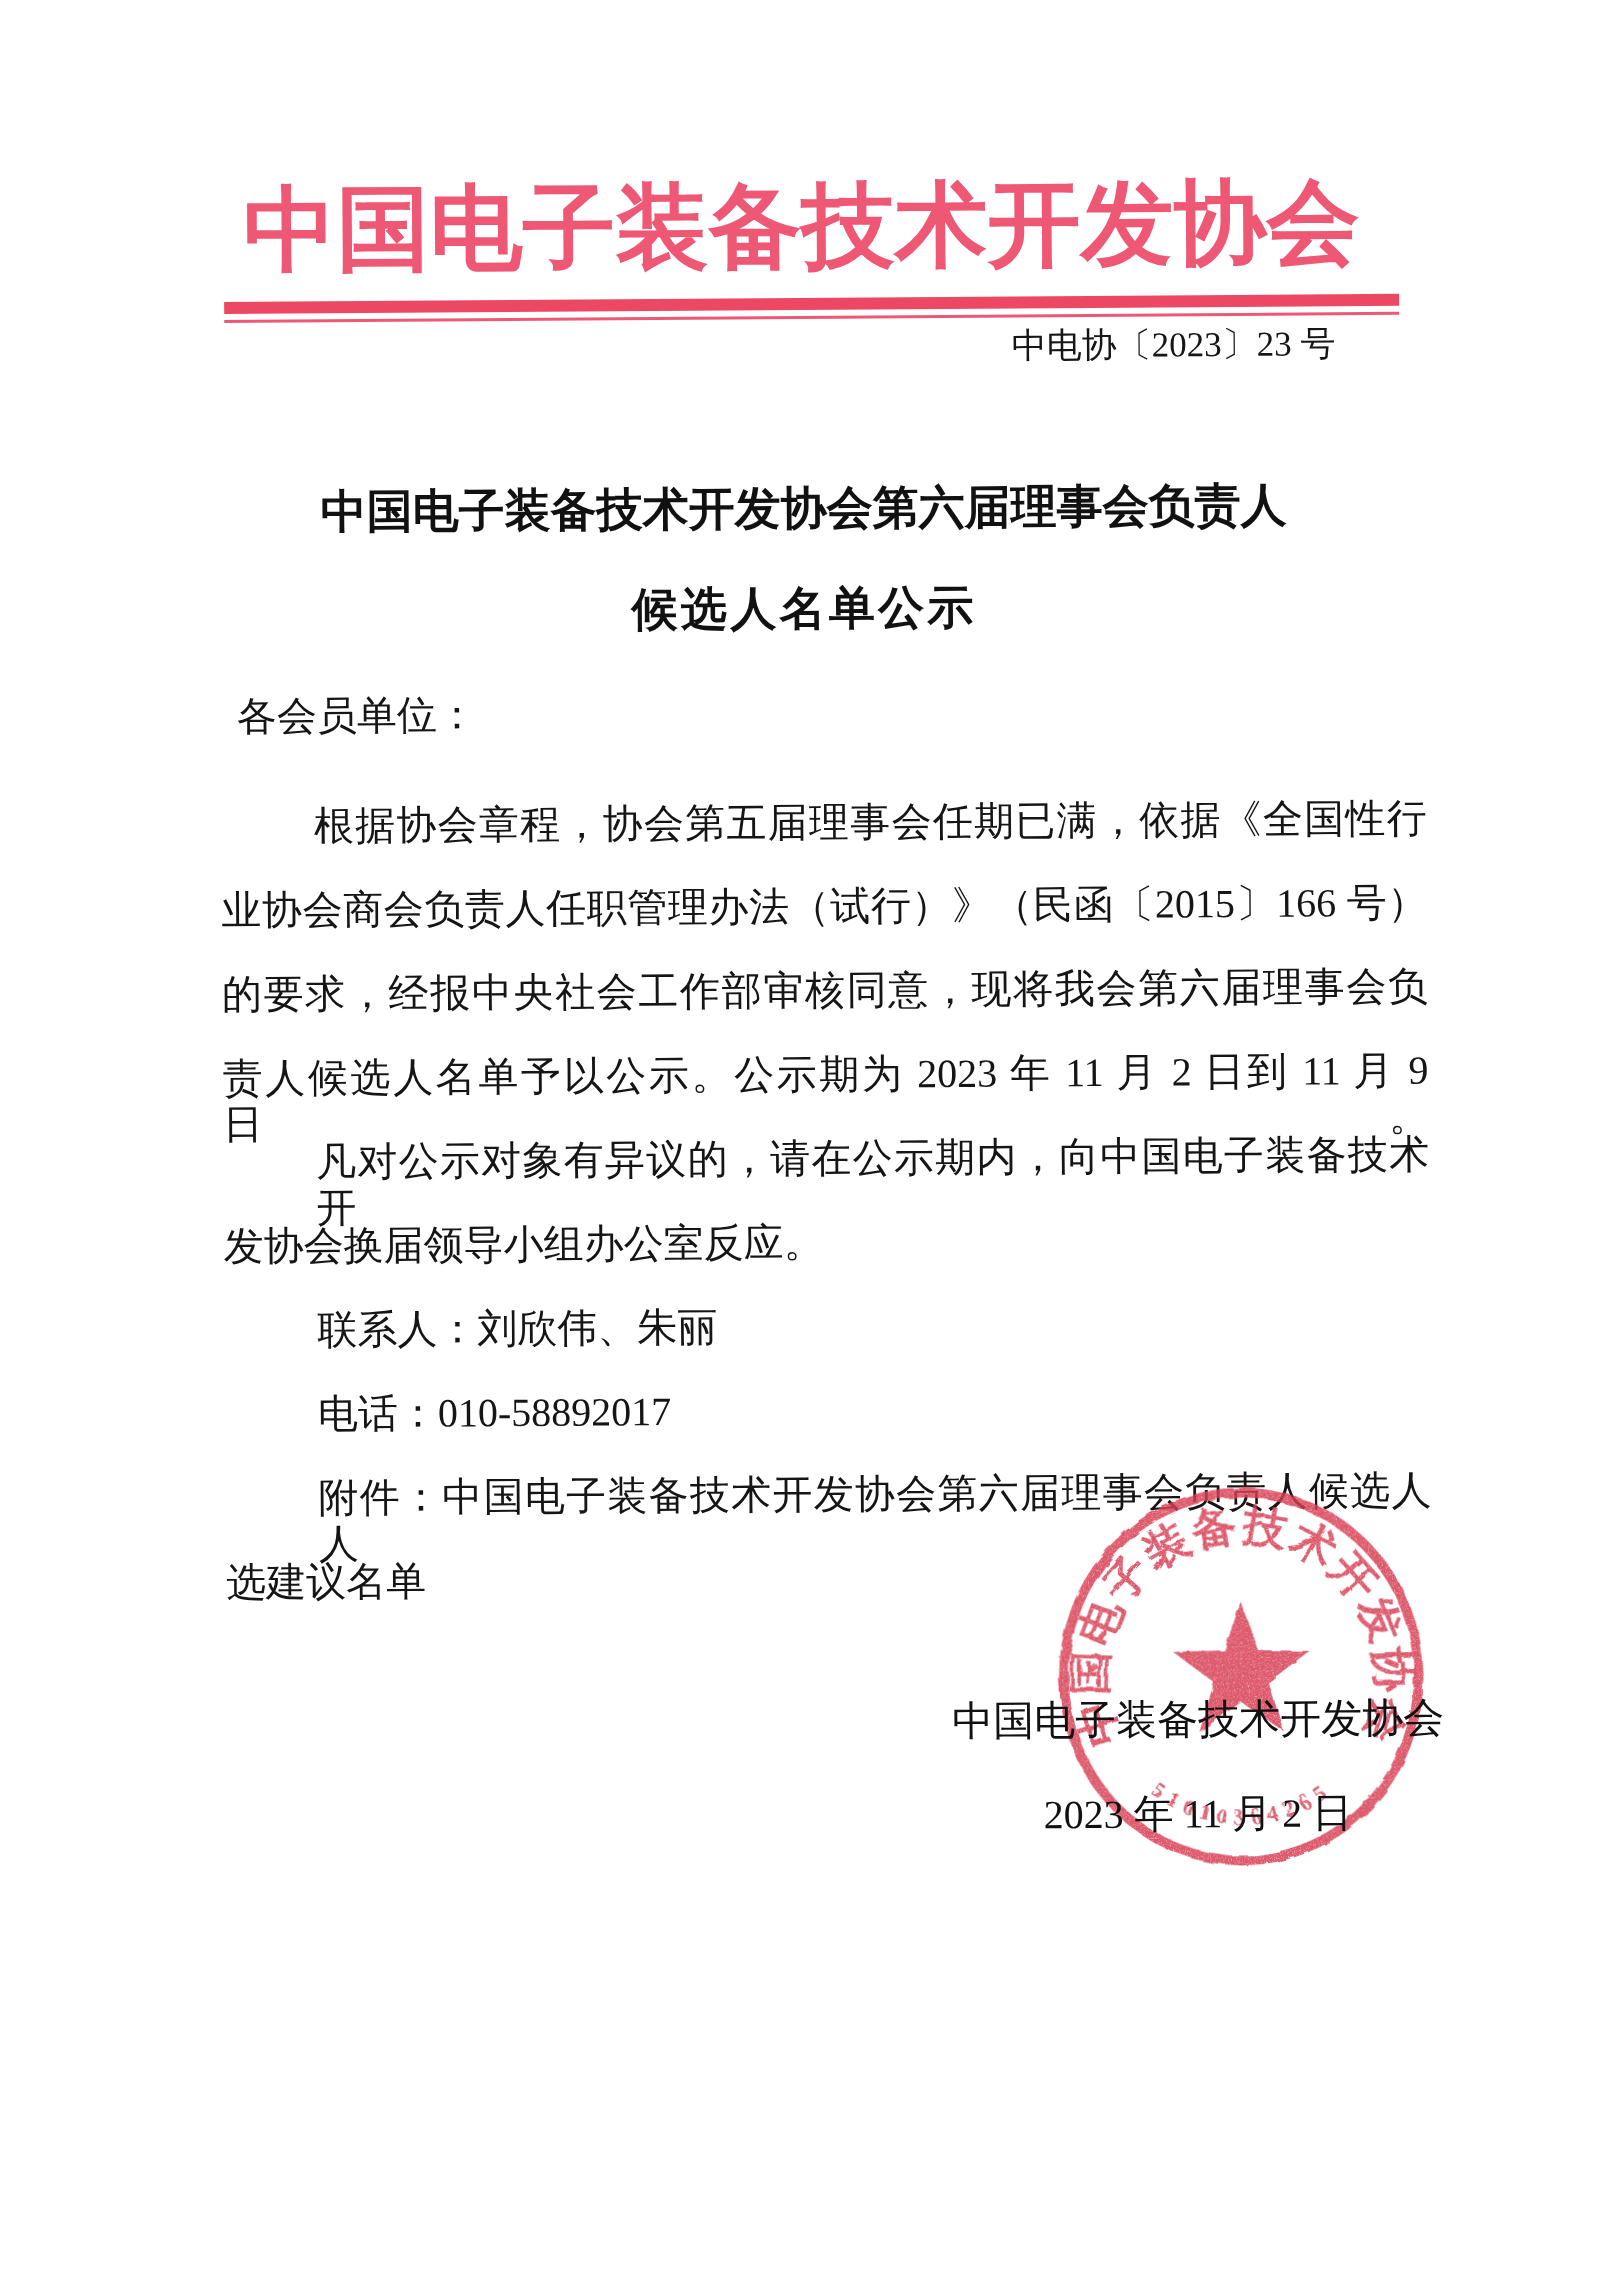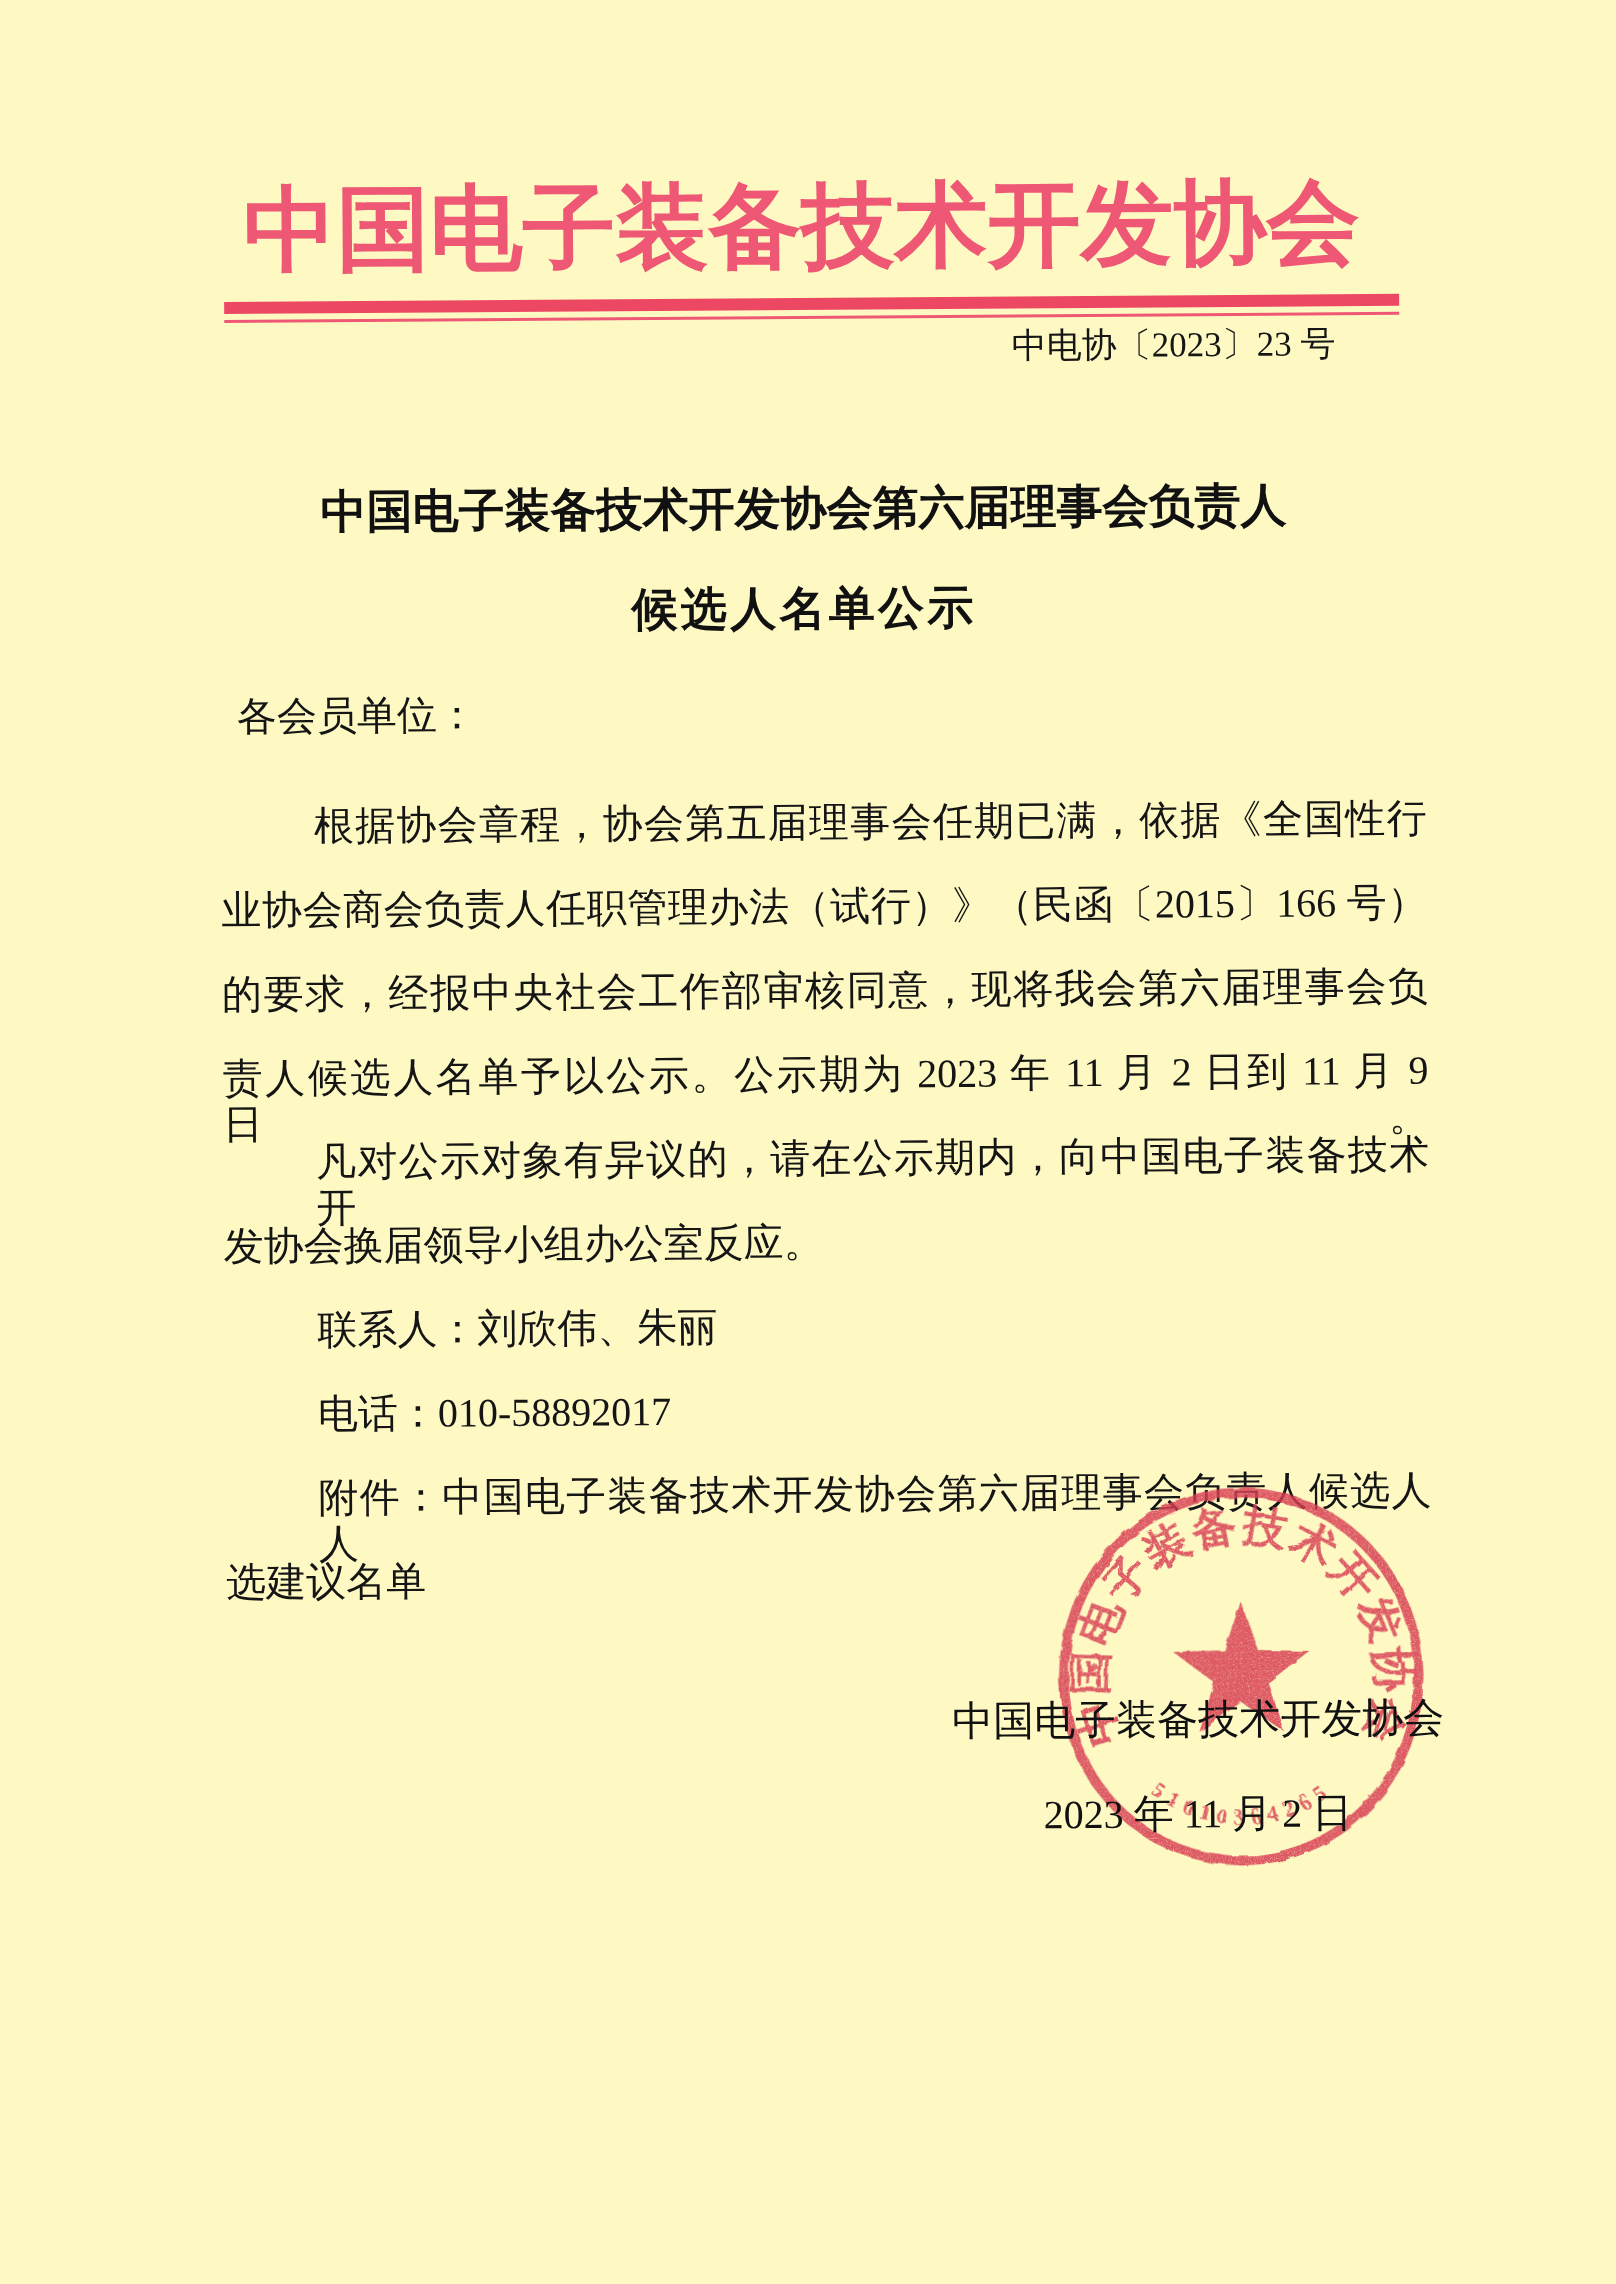--- a/index.html
+++ b/index.html
@@ -1,19 +1,19 @@
 <!DOCTYPE html>
 <html style="font-size:10.4px"><head>
 <meta charset="utf-8">
 <style>
   html,body{margin:0;padding:0;background:#e8e8e8;}
   .page{
     position:relative;
     width:1616px;height:2284px;
-    background:#fef9c3;
+    background:#ffffff;
     overflow:hidden;
     font-family:"Liberation Serif", serif;
     color:#1b1b1b;
   }
   .skew{position:absolute;inset:0;transform:rotate(-0.4deg);transform-origin:808px 1142px;}
 
   .org-title{
     position:absolute;top:164px;left:0;width:100%;
     text-align:center;
     font-size:93px;font-weight:bold;

